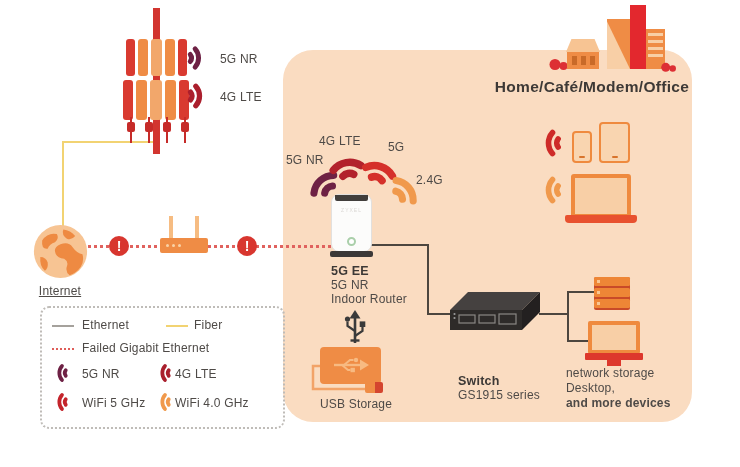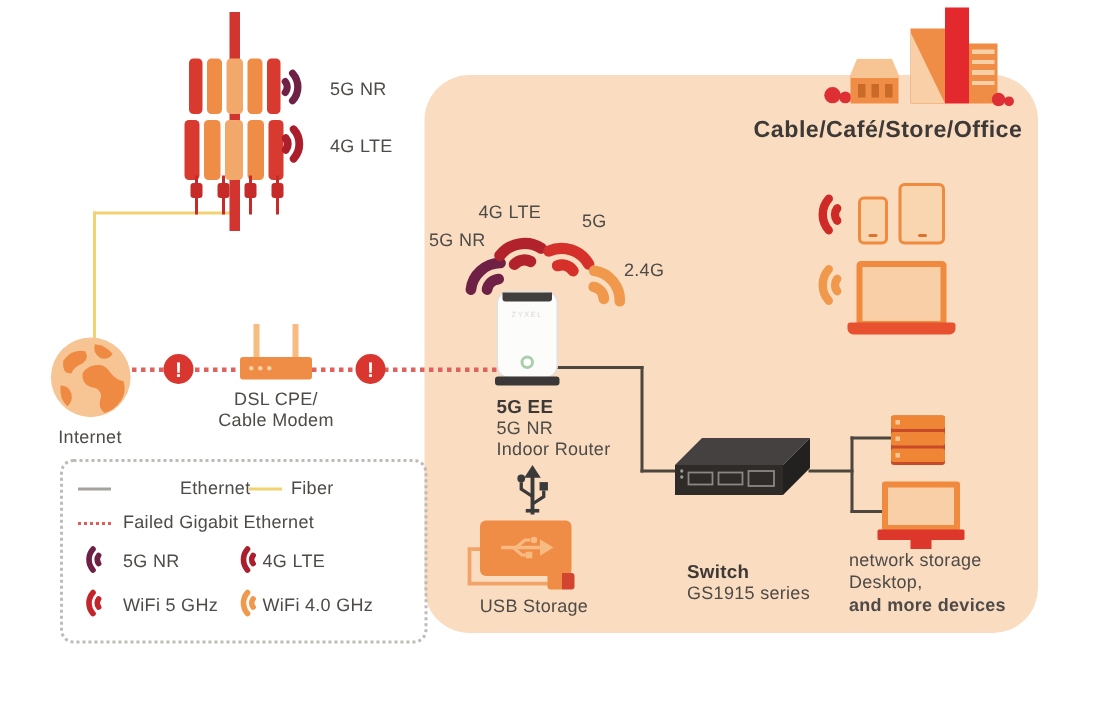--- a/index.html
+++ b/index.html
@@ -98,41 +98,37 @@
 
   <div class="abs" style="left:33px;top:224px;width:55px;height:55px;">
     <svg viewBox="0 0 60 60" width="55" height="55">
       <circle cx="30" cy="30" r="29" fill="#F7C493"></circle>
       <path d="M10 18 q6 -9 16 -7 q3 5 -2 9 q-6 2 -8 7 q-7 1 -6 -9z" fill="#EE8A42"></path>
       <path d="M33 6 q8 1 13 7 q-4 5 -9 3 q-6 -4 -4 -10z" fill="#EE8A42"></path>
       <path d="M30 22 q9 -3 13 3 q5 7 11 8 q2 8 -2 14 q-5 7 -12 9 q-5 -4 -3 -10 q2 -5 -3 -8 q-9 -1 -10 -8 q-1 -5 6 -8z" fill="#EE8A42"></path>
       <path d="M8 36 q6 0 8 6 q1 6 -3 9 q-6 -5 -5 -15z" fill="#EE8A42"></path>
     </svg>
   </div>
-  <div class="abs cap ctr" style="left:20px;top:284px;width:80px;">Internet</div>
+  <div class="abs cap ctr" style="left:20px;top:284px;width:80px;text-decoration:underline;">Internet</div>
 
   <div class="abs excl" style="left:109px;top:236px;">!</div>
   <div class="abs excl" style="left:237px;top:236px;">!</div>
 
   <div class="abs" style="left:169px;top:216px;width:4px;height:24px;background:#F6BC82;"></div>
   <div class="abs" style="left:195px;top:216px;width:4px;height:24px;background:#F6BC82;"></div>
   <div class="abs" style="left:160px;top:238px;width:48px;height:15px;background:#EF8C45;border-radius:2px;"></div>
   <div class="abs" style="left:166px;top:244px;display:flex;gap:3px;">
     <span style="width:3px;height:3px;border-radius:50%;background:#F9D2A6;"></span>
     <span style="width:3px;height:3px;border-radius:50%;background:#F9D2A6;"></span>
     <span style="width:3px;height:3px;border-radius:50%;background:#F9D2A6;"></span>
   </div>
-  <div class="abs ctr" style="left:124px;top:259px;width:120px;">
-    <div class="cap">DSL CPE/</div>
-    <div class="cap">Cable Modem</div>
-  </div>
 
   <div class="abs legendbox" style="left:40px;top:306px;width:241px;height:119px;">
     <div class="abs swatch" style="left:10px;top:17px;"></div>
-    <div class="abs cap" style="left:40px;top:10px;margin-left:38px;">Ethernet</div>
+    <div class="abs cap" style="left:40px;top:10px;">Ethernet</div>
     <div class="abs swatch" style="left:124px;top:17px;border-top-color:#F2D372;"></div>
     <div class="abs cap" style="left:152px;top:10px;">Fiber</div>
     <div class="abs swatch" style="left:10px;top:40px;border-top:2.5px dotted #DF5D59;"></div>
     <div class="abs cap" style="left:40px;top:33px;">Failed Gigabit Ethernet</div>
 
     <div class="abs wave" style="left:7px;top:55px;width:20px;height:20px;color:#6E2144;transform:rotate(-90deg);">
         <svg viewBox="0 0 40 34">
           <path d="M6 23 A 21 21 0 0 1 34 23" fill="none" stroke="currentColor" stroke-width="7.5" stroke-linecap="round"></path>
           <path d="M14.5 30.5 A 9 9 0 0 1 25.5 30.5" fill="none" stroke="currentColor" stroke-width="7.5" stroke-linecap="round"></path>
         </svg>
@@ -184,21 +180,21 @@
   <div class="abs" style="left:646px;top:29px;width:19px;height:40px;background:#EF8C45;">
     <div style="position:absolute;left:2px;top:4px;width:15px;height:24px;background:repeating-linear-gradient(to bottom,#F8CFA6 0 3px,#EF8C45 3px 7px);"></div>
   </div>
   <div class="abs" style="left:660px;top:58px;width:18px;height:11px;">
     <svg viewBox="0 0 22 13" width="18" height="11">
         <circle cx="7" cy="7.5" r="5.5" fill="#DD2F34"></circle>
         <circle cx="15.5" cy="9" r="4" fill="#DD2F34"></circle>
       </svg>
   </div>
 
-  <div class="abs cap cap-b ctr" style="left:452px;top:78px;width:280px;font-size:15.5px;line-height:18px;letter-spacing:.3px;">Cable/Café/Store/Office</div>
+  <div class="abs cap cap-b ctr" style="left:452px;top:78px;width:280px;font-size:15.5px;line-height:18px;letter-spacing:.3px;">Home/Café/Modem/Office</div>
 
   <div class="abs wave" style="left:301px;top:161px;width:38px;height:38px;color:#6E2144;transform:rotate(-42deg);">
       <svg viewBox="0 0 40 34">
         <path d="M6 23 A 21 21 0 0 1 34 23" fill="none" stroke="currentColor" stroke-width="7.5" stroke-linecap="round"></path>
         <path d="M14.5 30.5 A 9 9 0 0 1 25.5 30.5" fill="none" stroke="currentColor" stroke-width="7.5" stroke-linecap="round"></path>
       </svg>
     </div>
   <div class="abs wave" style="left:326px;top:142px;width:40px;height:40px;color:#B2222C;transform:rotate(-10deg);">
       <svg viewBox="0 0 40 34">
         <path d="M6 23 A 21 21 0 0 1 34 23" fill="none" stroke="currentColor" stroke-width="7.5" stroke-linecap="round"></path>

